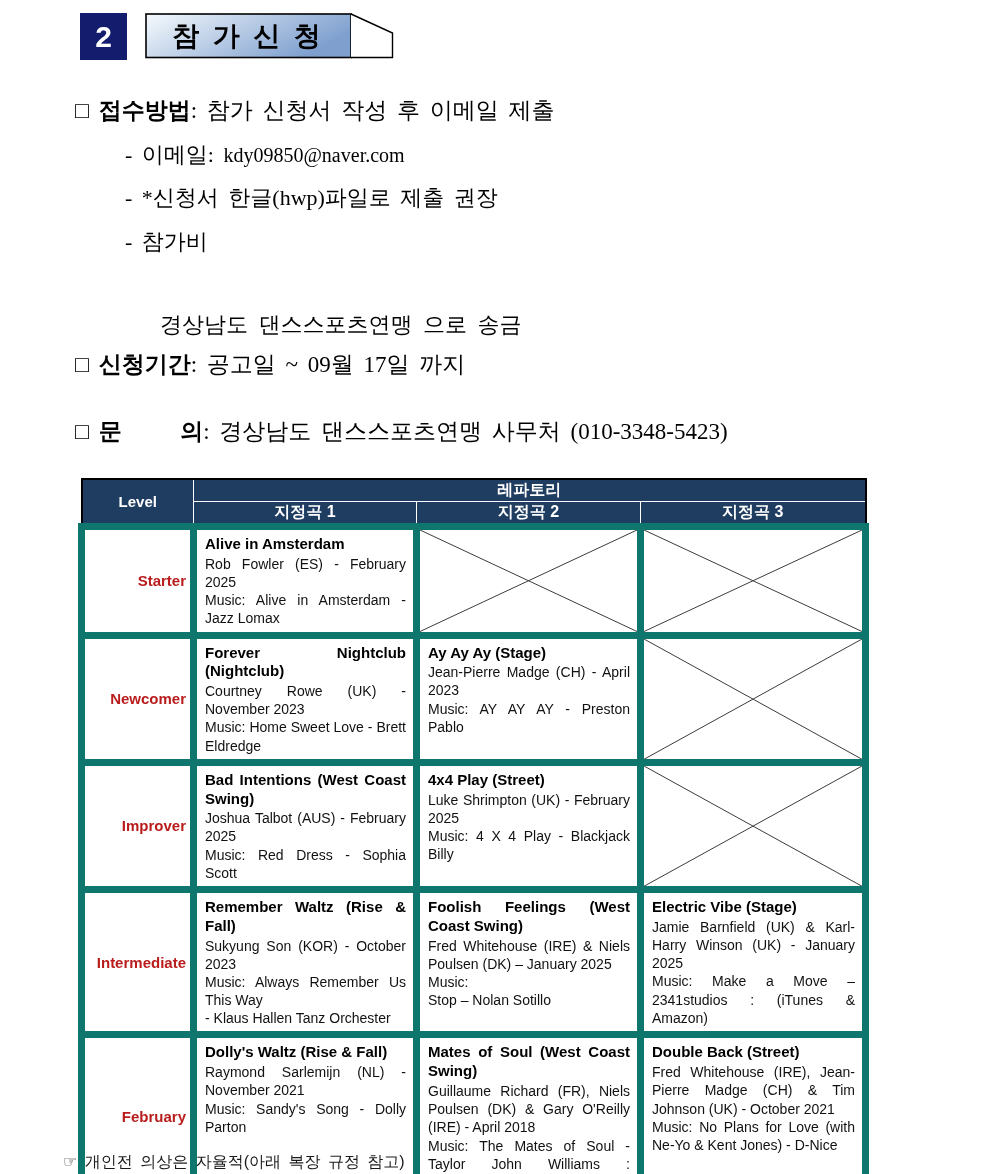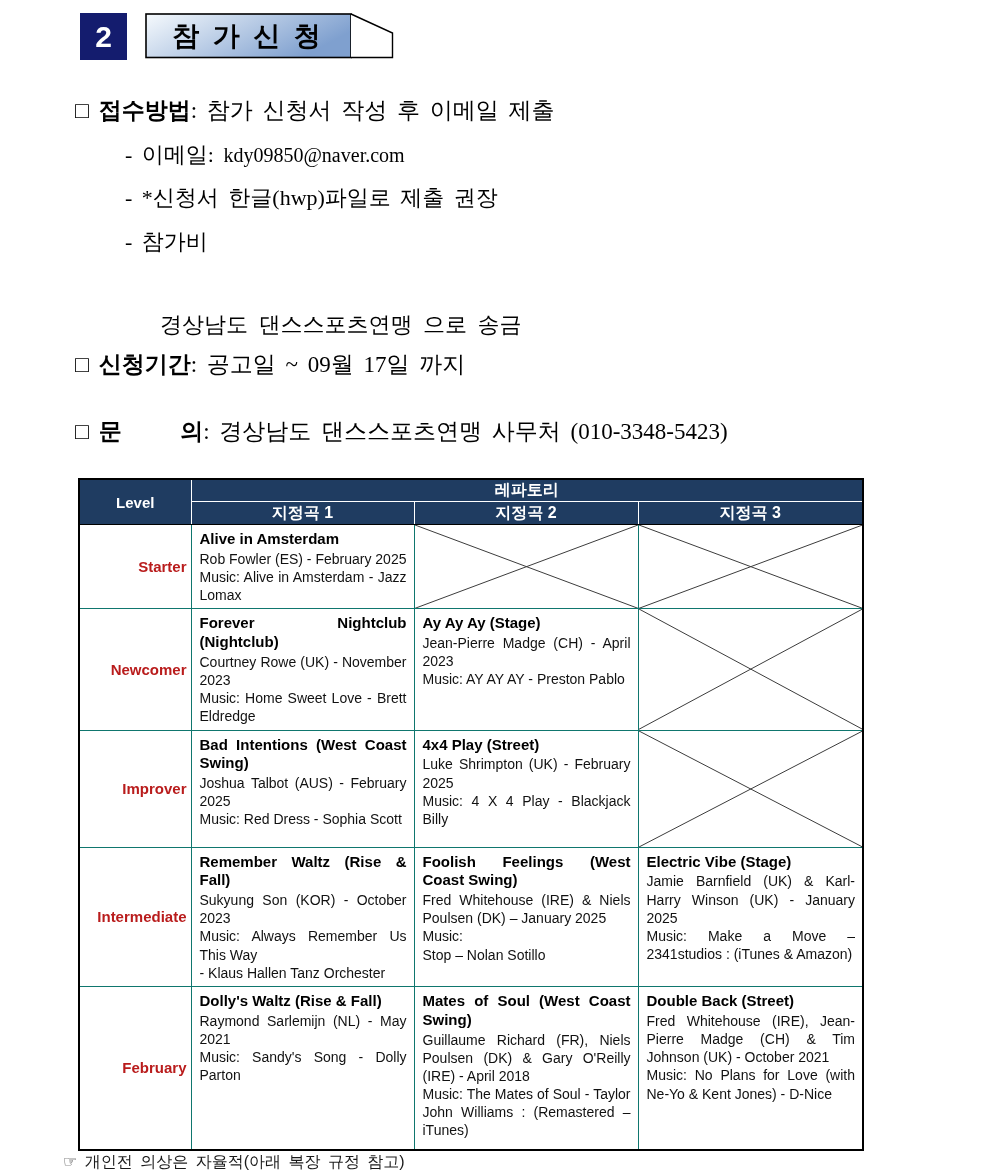--- a/index.html
+++ b/index.html
@@ -57,21 +57,21 @@
   thead th{
     background:var(--navy);color:#fff;font-weight:bold;
     border:1px solid #fff;text-align:center;vertical-align:middle;
   }
   thead tr:nth-child(1){height:22px;}
   thead tr:nth-child(2){height:23px;}
   thead .rep-h{font-size:16px;}
   thead .level-h{font-size:15px;}
   thead .song-h{font-size:16px;border-bottom:1px solid #000;}
   thead .level-h{border-bottom:1px solid #000;}
-  tbody td{border:1px solid #0f766e;vertical-align:middle;}
+  tbody td{border:7px solid #0f766e;vertical-align:middle;}
   tbody tr:nth-child(1){height:81px;}
   tbody tr:nth-child(2){height:107px;}
   tbody tr:nth-child(3){height:117px;}
   tbody tr:nth-child(4){height:115px;}
   tbody tr:nth-child(5){height:163px;}
   td.level-cell{
     text-align:right;font-weight:bold;font-size:15px;color:#b91c1c;
     padding:2px 4px;word-wrap:break-word;
   }
   td.song-cell{padding:3px 7px 4px 8px;vertical-align:top;position:relative;}
@@ -228,21 +228,21 @@
             <td class="song-cell">
               <div class="song-title">Electric Vibe (Stage)</div>
               <div class="song-line">Jamie Barnfield (UK) &amp; Karl-Harry Winson (UK) - January 2025</div>
               <div class="song-line">Music: Make a Move – 2341studios : (iTunes &amp; Amazon)</div>
             </td>
           </tr>
           <tr>
             <td class="level-cell">February</td>
             <td class="song-cell">
               <div class="song-title">Dolly's Waltz (Rise &amp; Fall)</div>
-              <div class="song-line">Raymond Sarlemijn (NL) - May 2021</div>
+              <div class="song-line">Raymond Sarlemijn (NL) - November 2021</div>
               <div class="song-line">Music: Sandy's Song - Dolly Parton</div>
             </td>
             <td class="song-cell">
               <div class="song-title">Mates of Soul (West Coast Swing)</div>
               <div class="song-line">Guillaume Richard (FR), Niels Poulsen (DK) &amp; Gary O'Reilly (IRE) - April 2018</div>
               <div class="song-line">Music: The Mates of Soul - Taylor John Williams : (Remastered – iTunes)</div>
             </td>
             <td class="song-cell">
               <div class="song-title">Double Back (Street)</div>
               <div class="song-line">Fred Whitehouse (IRE), Jean-Pierre Madge (CH) &amp; Tim Johnson (UK) - October 2021</div>

